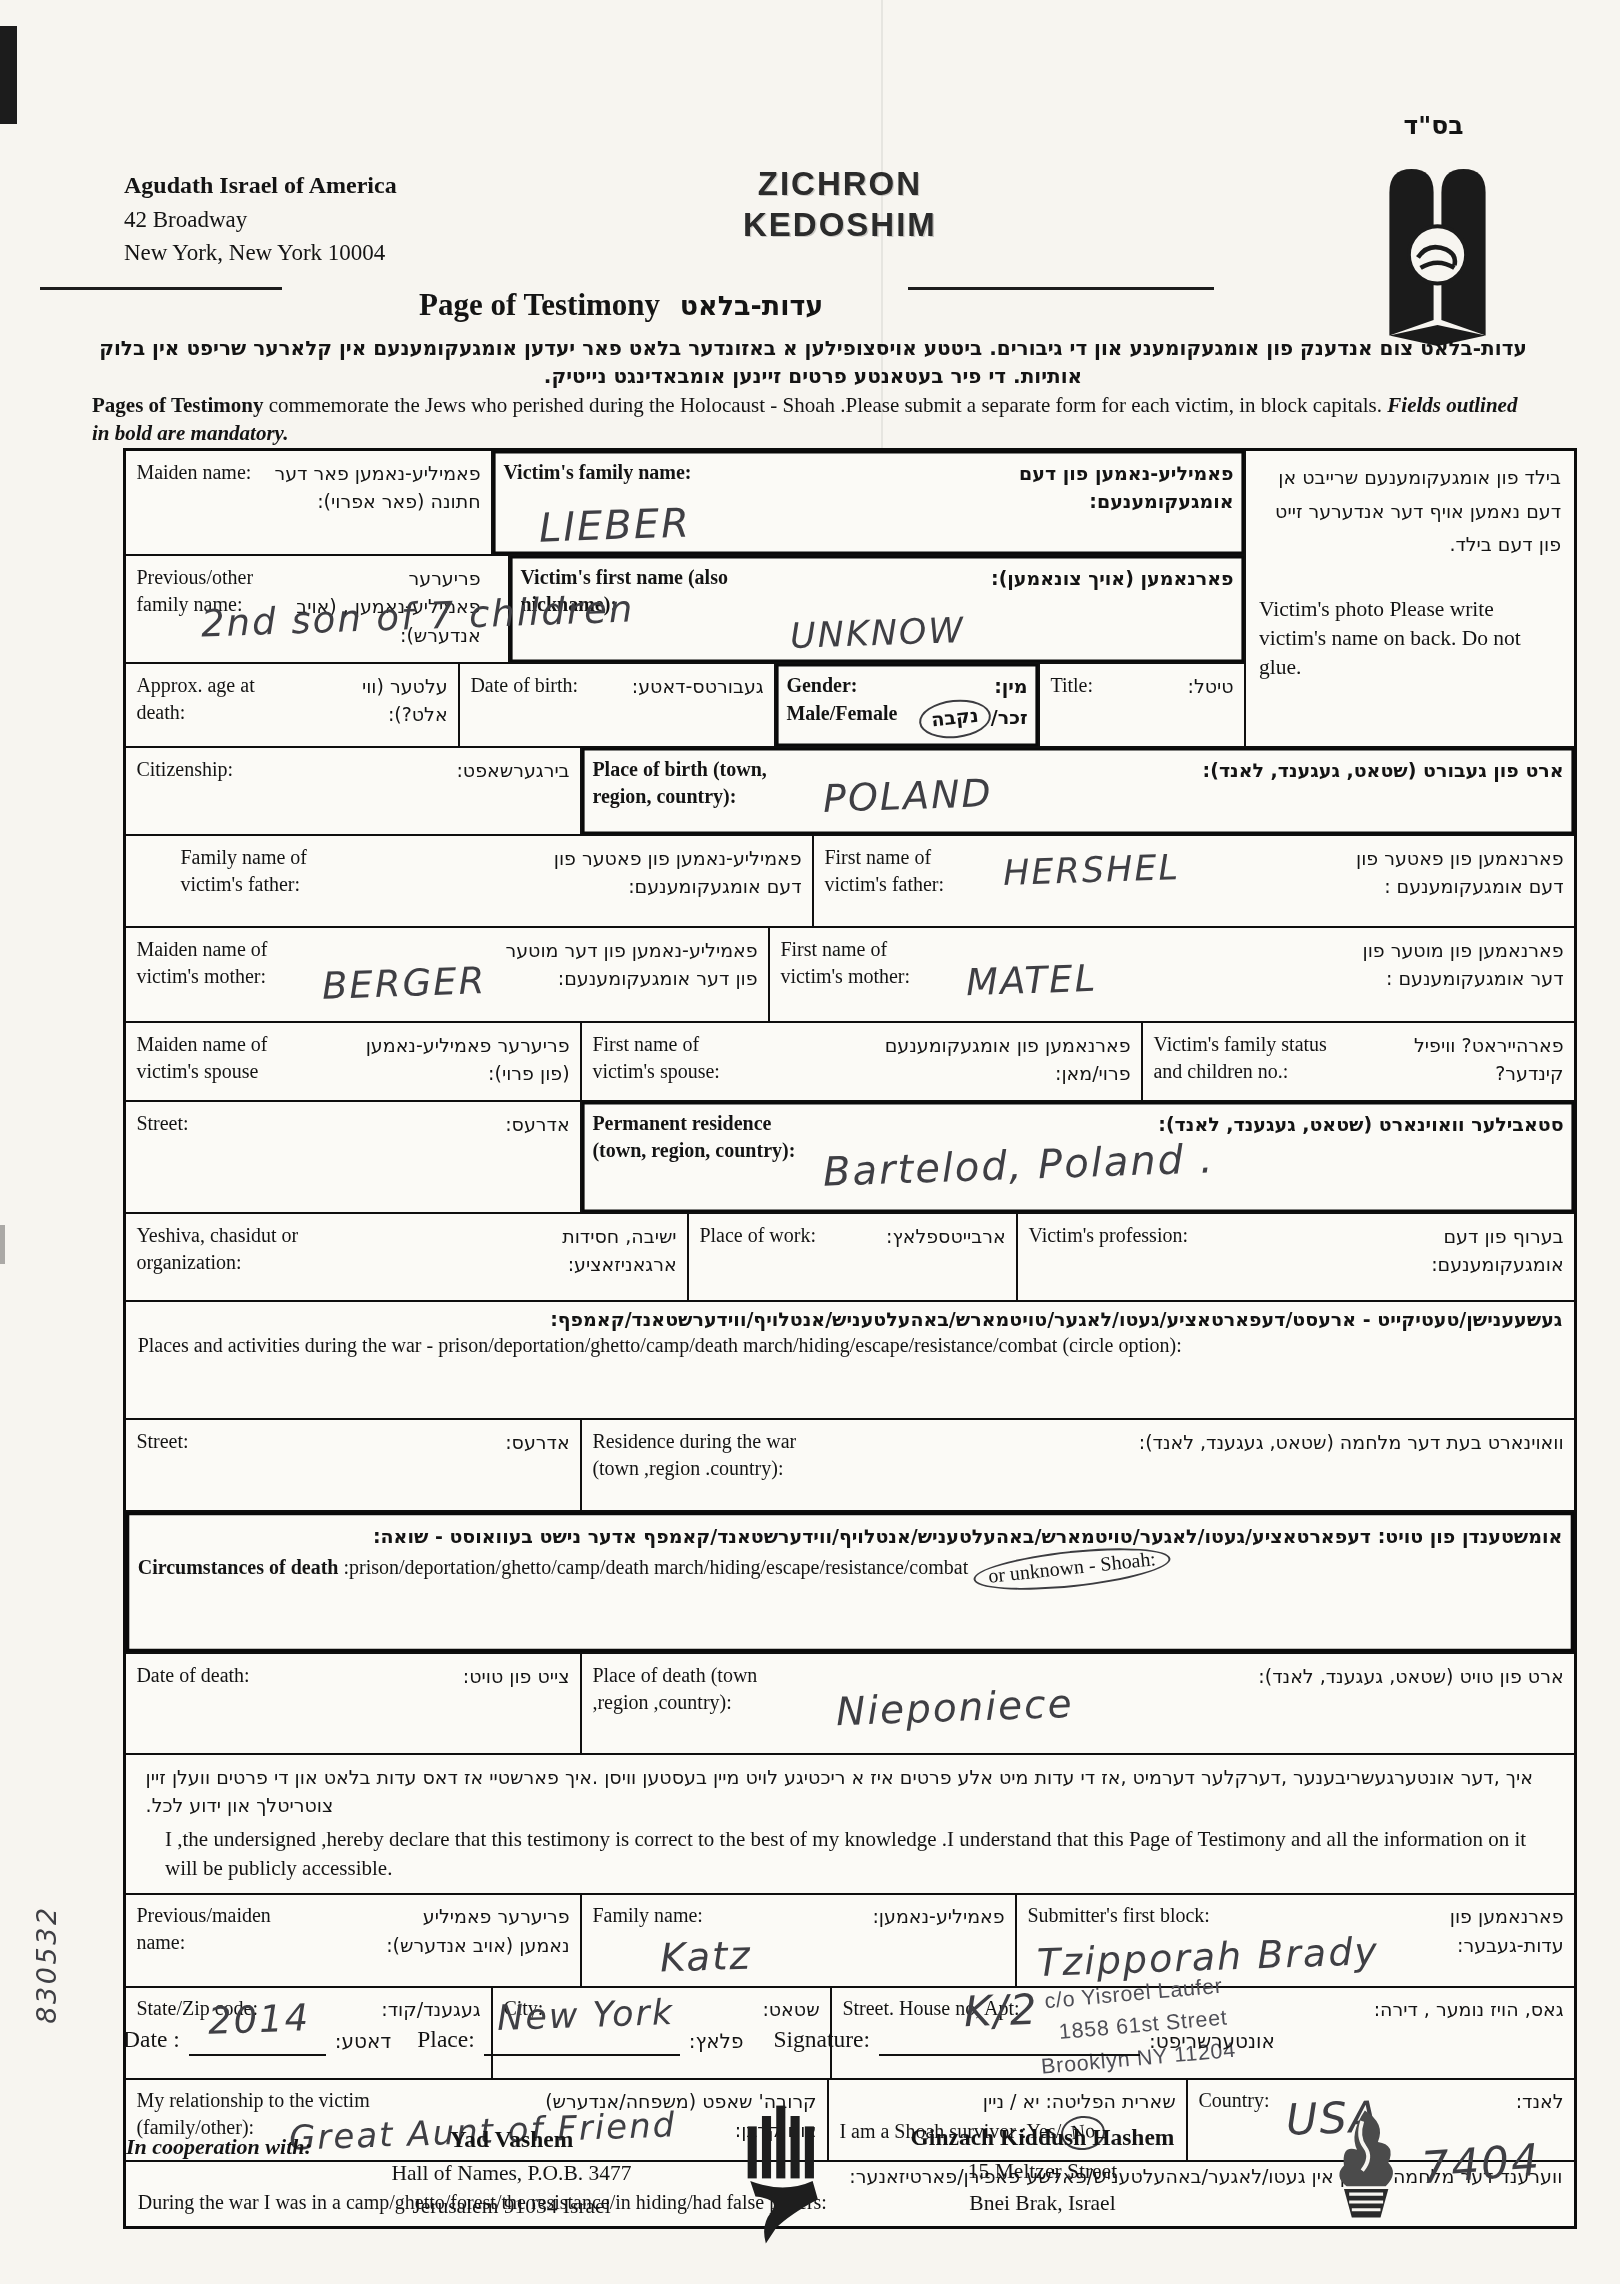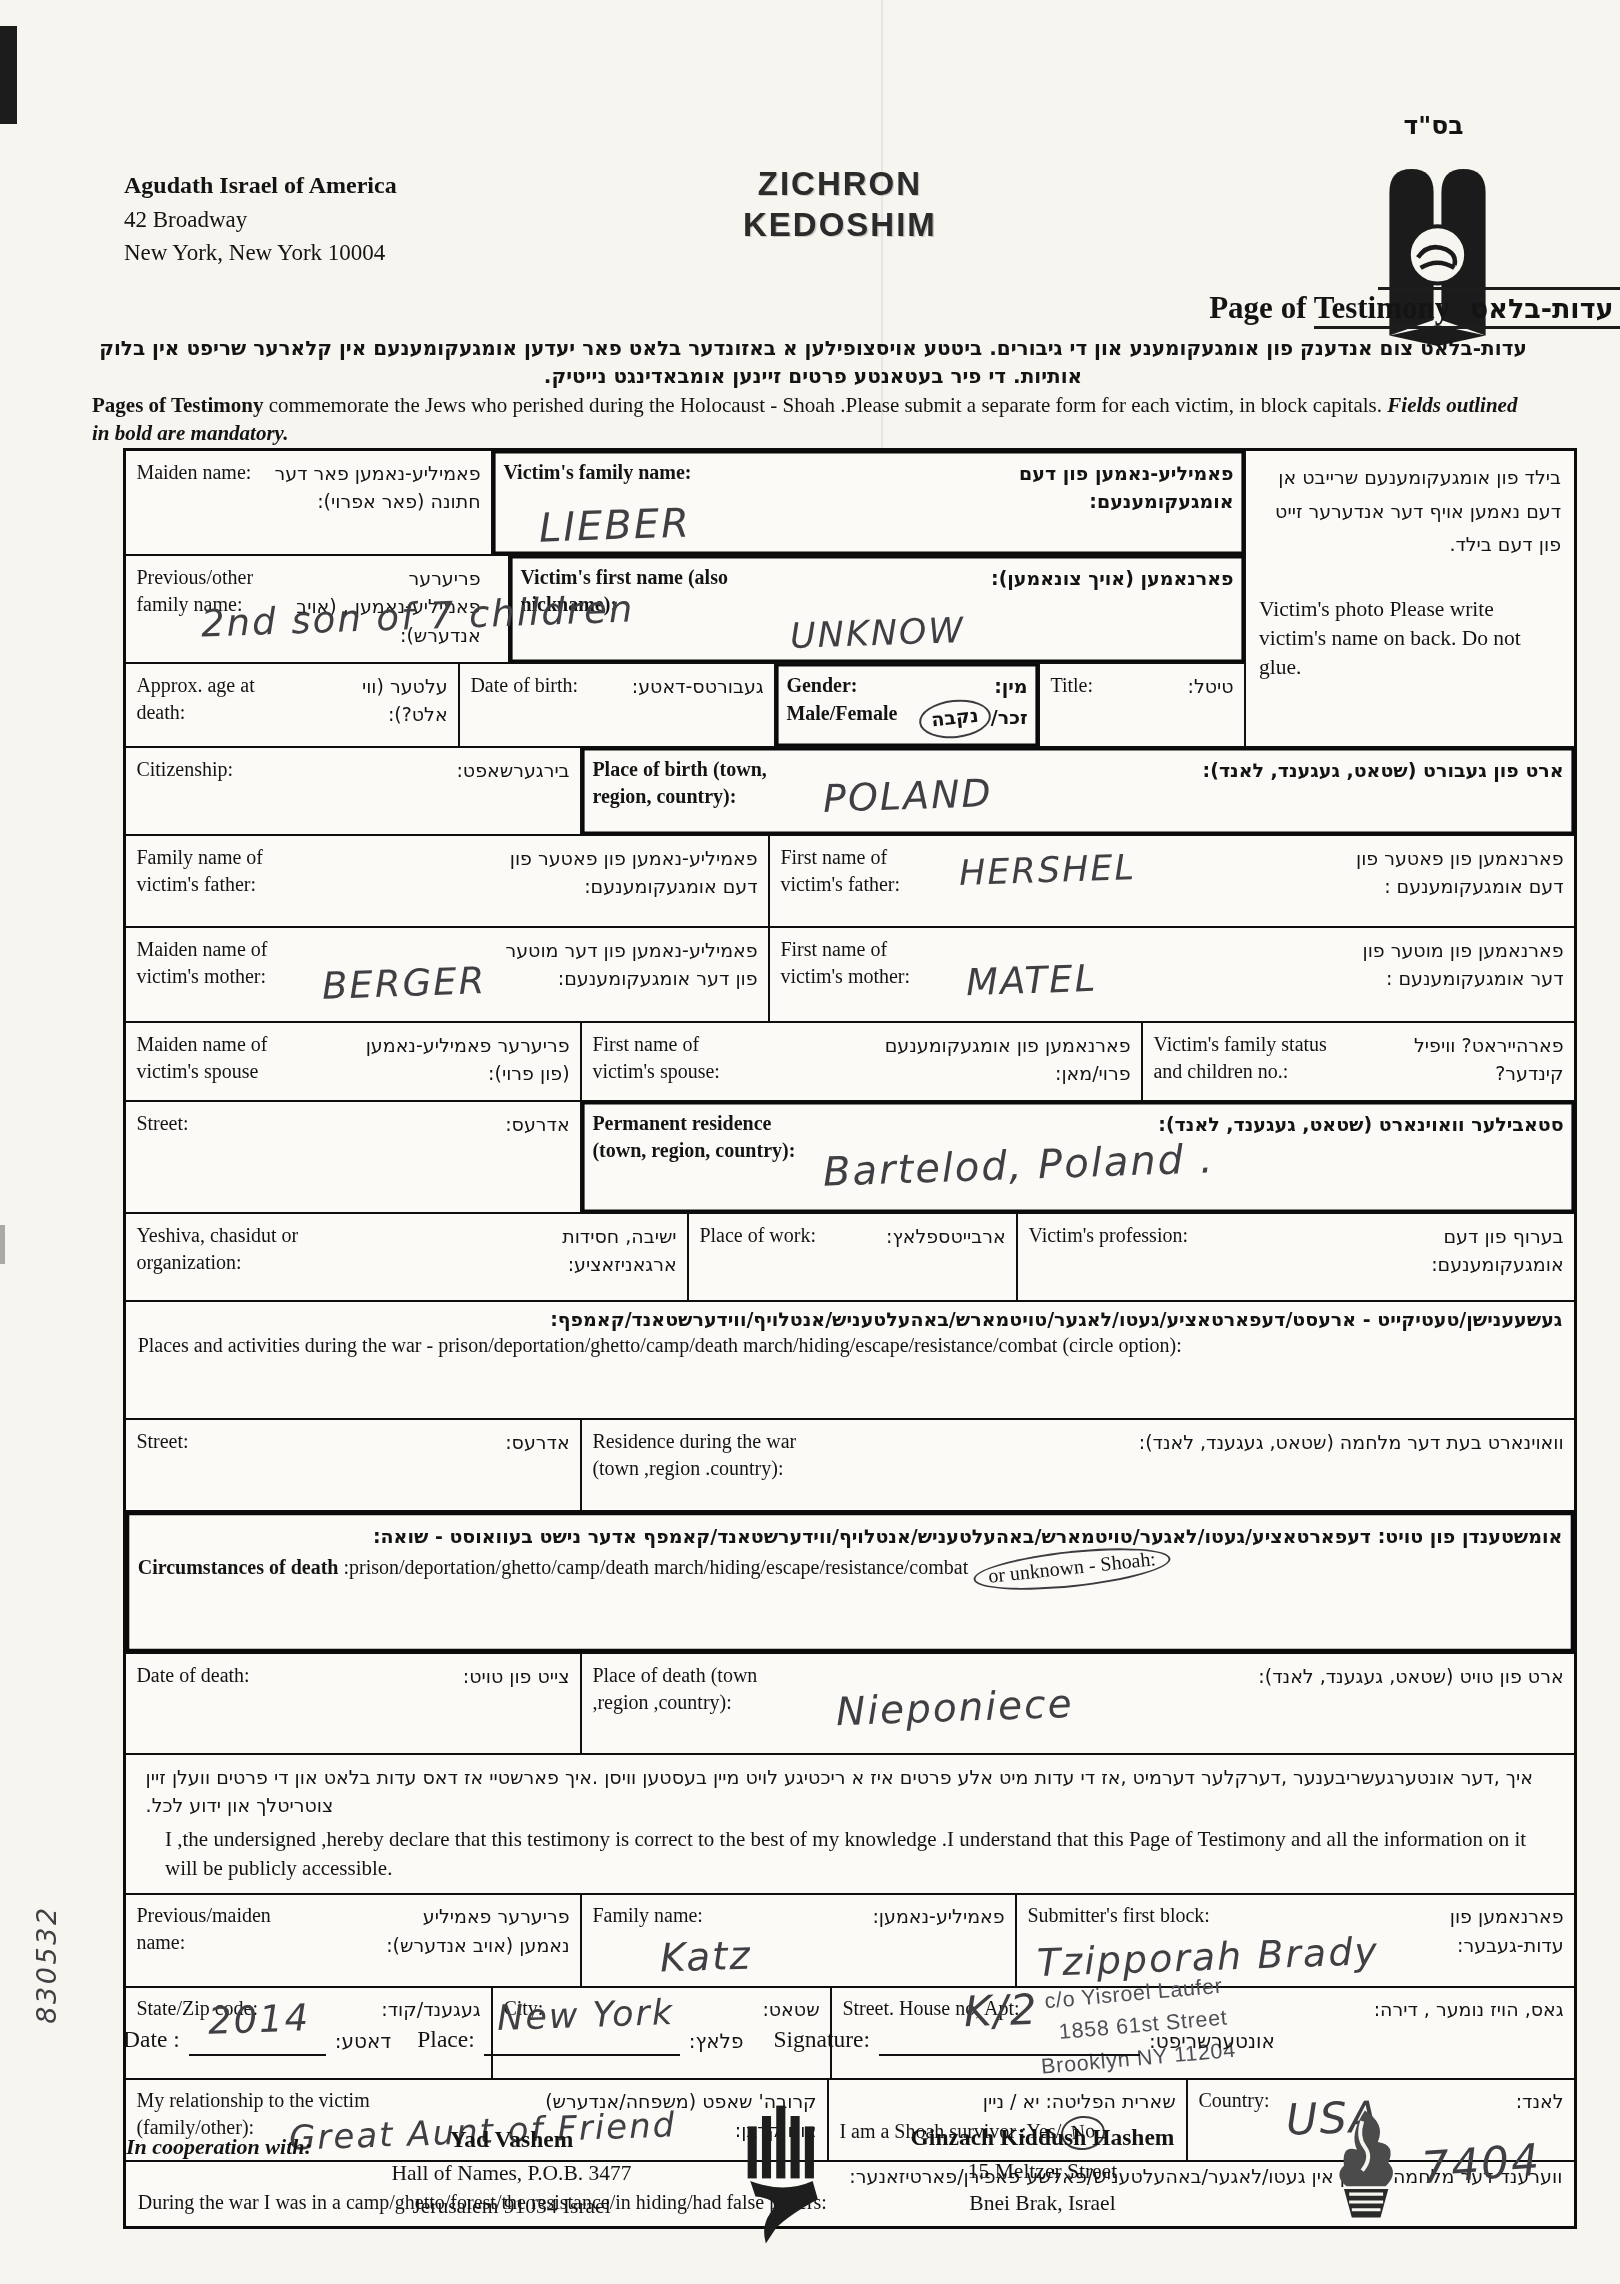--- a/index.html
+++ b/index.html
@@ -17,21 +17,21 @@
   .org { position:absolute; left:124px; top:168px; line-height:1.45; }
   .org-name { font-size:24px; font-weight:bold; }
   .org-addr { font-size:23px; }
   .zk { position:absolute; left:743px; top:163px; text-align:center;
         font-family:"Liberation Sans", sans-serif; font-weight:bold; font-size:33px; letter-spacing:2px;
         color:#2b2b2b; text-shadow:1.3px 1.3px 0 rgba(0,0,0,.18); line-height:1.25; }
   .bsd { position:absolute; left:1362px; top:111px; width:143px; text-align:center; font-size:25px; font-weight:bold; }
   .tablets { position:absolute; left:1366px; top:153px; }
 
   
-  .title-row { position:absolute; left:0; top:287px; width:100%; display:flex; align-items:flex-end;flex-direction:column; }
+  .title-row { position:absolute; left:0; top:287px; width:100%; display:flex; align-items:flex-start; }
   .rule { border-top:3.3px solid #1d1d1d; height:0; }
   .rule.l { width:242px; margin-left:40px; }
   .rule.r { width:306px; margin-left:78px; }
   .pot { margin-left:137px; white-space:nowrap; }
   .pot-en { font-size:31px; font-weight:bold; }
   .pot-he { font-size:27px; font-weight:bold; margin-right:6.5px; margin-left:17px; display:inline-block; }
 
   .intro-yi { position:absolute; left:78px; right:72px; top:334px; text-align:center; font-size:20px; line-height:1.4; }
   .intro-en { position:absolute; left:92px; right:91px; top:391px; text-align:left; font-size:21px; line-height:1.35; }
 
@@ -209,21 +209,21 @@
       </div>
       <div class="cell mand">
         <div class="lab">
             <span class="en b" style="max-width:215px">Place of birth (town, region, country):</span>
         <span class="hebl he b">ארט פון געבורט (שטאט, געגענד, לאנד):</span>
           </div>
         <div class="hand" style="left:241px; top:26px; font-size:38px;">POLAND</div>
       </div>
     </div>
 
-    <div class="row" style="min-height:90px;">
+    <div class="row" style="min-height:90px;padding-left:44px;">
       <div class="cell" style="flex:0 0 642px;">
         <div class="lab">
             <span class="en" style="max-width:183px">Family name of victim's father:</span>
         <span class="hebl he" style="max-width:261px">פאמיליע-נאמען פון פאטער פון דעם אומגעקומענעם:</span>
           </div>
       </div>
       <div class="cell">
         <div class="lab">
             <span class="en" style="max-width:169px">First name of victim's father:</span>
         <span class="hebl he" style="max-width:228px">פארנאמען פון פאטער פון דעם אומגעקומענעם :</span>

